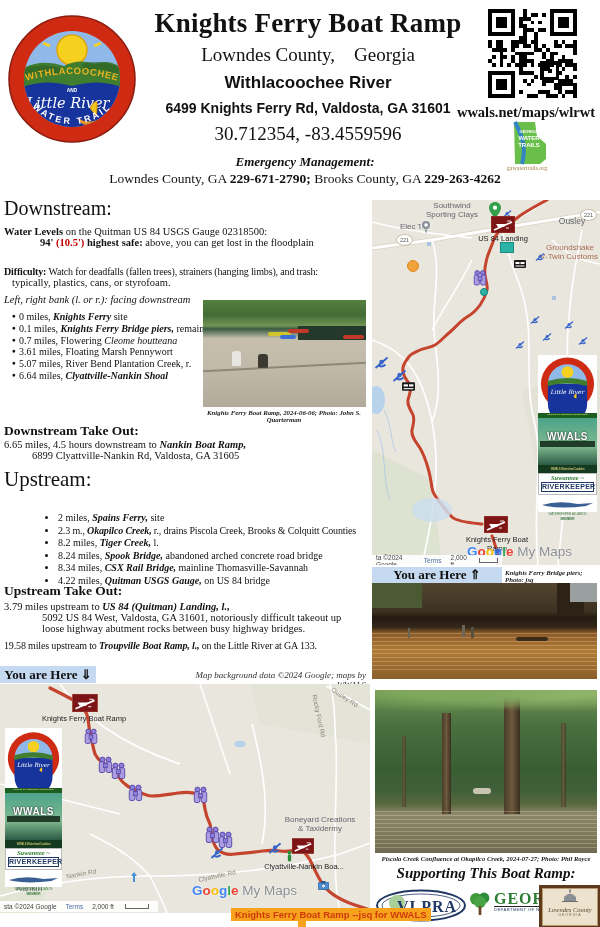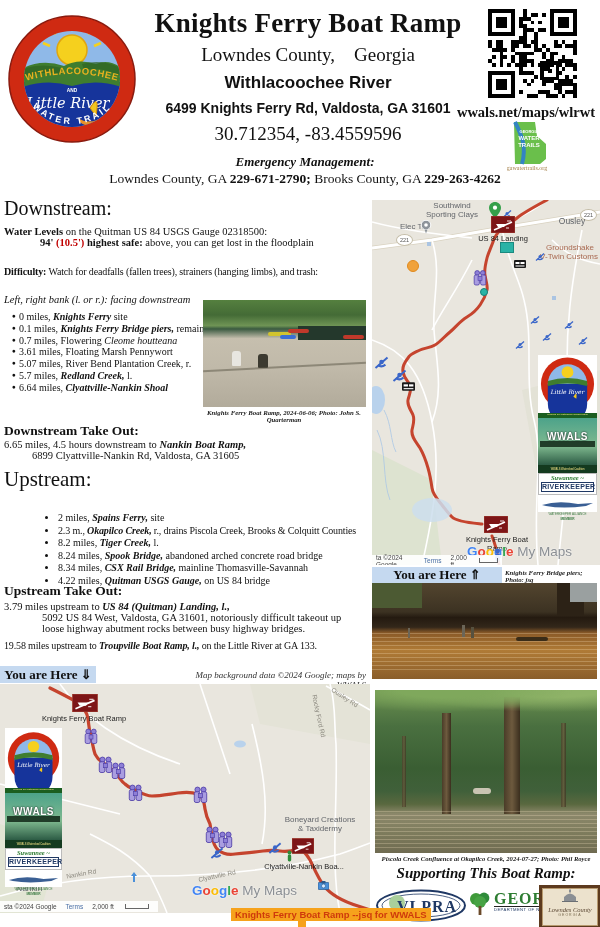--- a/index.html
+++ b/index.html
@@ -347,29 +347,29 @@
   <div class="abs gwtcap" style="left:494px;top:165px;width:66px">gawatertrails.org</div>
 
   <div class="abs" style="left:4px;top:197px;width:366px">
     <div class="abs h2" style="left:0;top:0">Downstream:</div>
     <div class="abs body-txt" style="left:0;top:29px;width:366px">
       <div><span class="b">Water Levels</span><span> on the Quitman US 84 USGS Gauge 02318500:</span></div>
       <div class="ind"><span class="b">94' </span><span class="bred">(10.5')</span><span class="b"> highest safe:</span><span> above, you can get lost in the floodplain</span></div>
     </div>
     <div class="abs body-txt" style="left:0;top:69px;width:366px">
       <div class="tight"><span class="b">Difficulty:</span><span> Watch for deadfalls (fallen trees), strainers (hanging limbs), and trash:</span></div>
+      <div style="padding-left:8px">typically, plastics, cans, or styrofoam.</div>
     </div>
     <div class="abs banknote" style="left:0;top:97px">Left, right bank (l. or r.): facing downstream</div>
     <ul class="ds abs" style="left:8px;top:113px">
       <li><span>0 miles, </span><span class="bi">Knights Ferry</span><span> site</span></li>
       <li><span>0.1 miles, </span><span class="bi">Knights Ferry Bridge piers,</span><span> remains</span></li>
       <li><span>0.7 miles, Flowering </span><span class="i">Cleome houtteana</span></li>
       <li><span>3.61 miles, Floating Marsh Pennywort</span></li>
       <li><span>5.07 miles, River Bend Plantation Creek, r.</span></li>
-      <li><span>5.7 miles, </span><span class="bi">Redland Creek,</span><span> l.</span></li>
       <li><span>6.64 miles, </span><span class="bi">Clyattville-Nankin Shoal</span></li>
     </ul>
 
     <div class="photo photo-ramp" style="left:199px;top:103px;width:163px;height:107px">
       <div class="abs" style="left:58%;top:24%;width:42%;height:13%;background:#24382c"></div>
       <div class="kayak-strip" style="left:40%;top:30%;width:14%;background:#d2c42e"></div>
       <div class="kayak-strip" style="left:52%;top:27%;width:13%;background:#c0392b"></div>
       <div class="kayak-strip" style="left:86%;top:33%;width:13%;background:#c0392b"></div>
       <div class="kayak-strip" style="left:47%;top:33%;width:10%;background:#3b6fd4"></div>
       <div class="abs" style="left:18%;top:48%;width:9px;height:15px;background:#e8e6e0;border-radius:3px 3px 1px 1px"></div>

